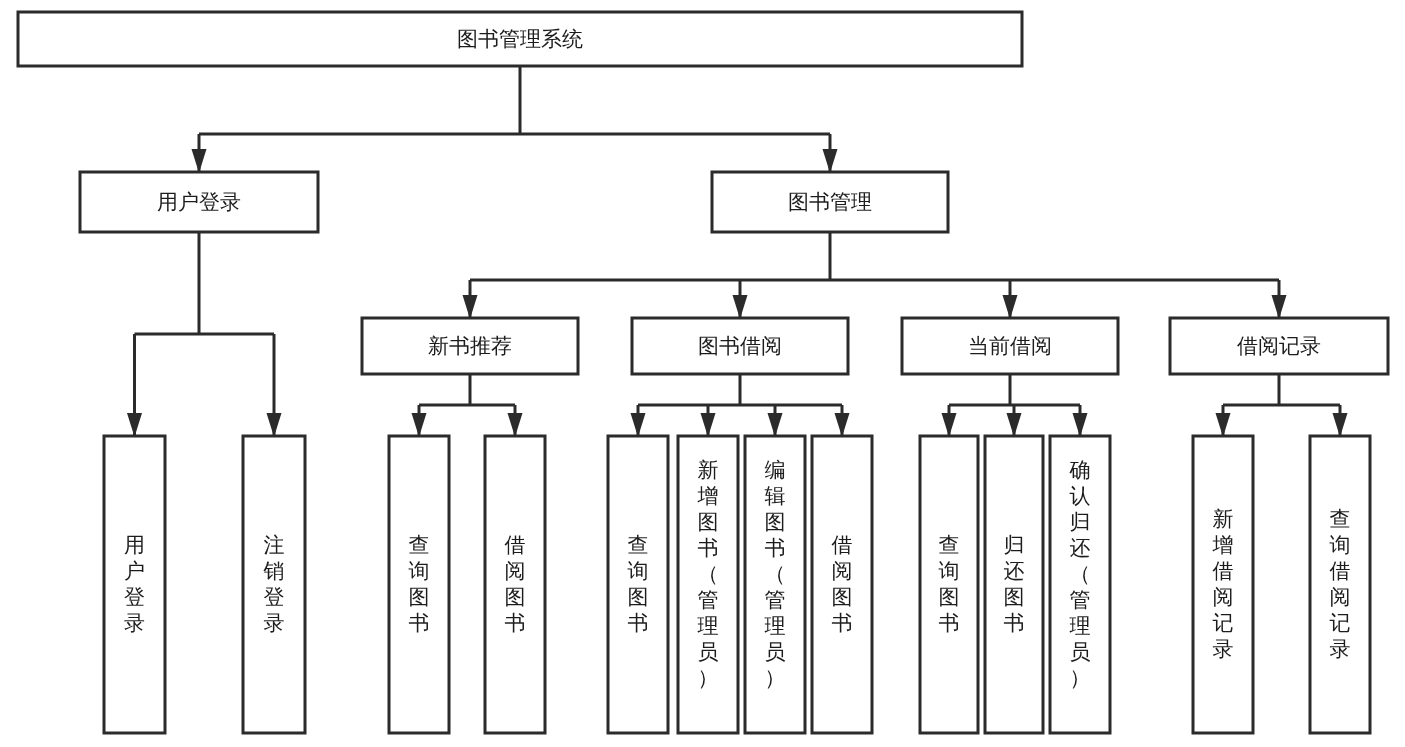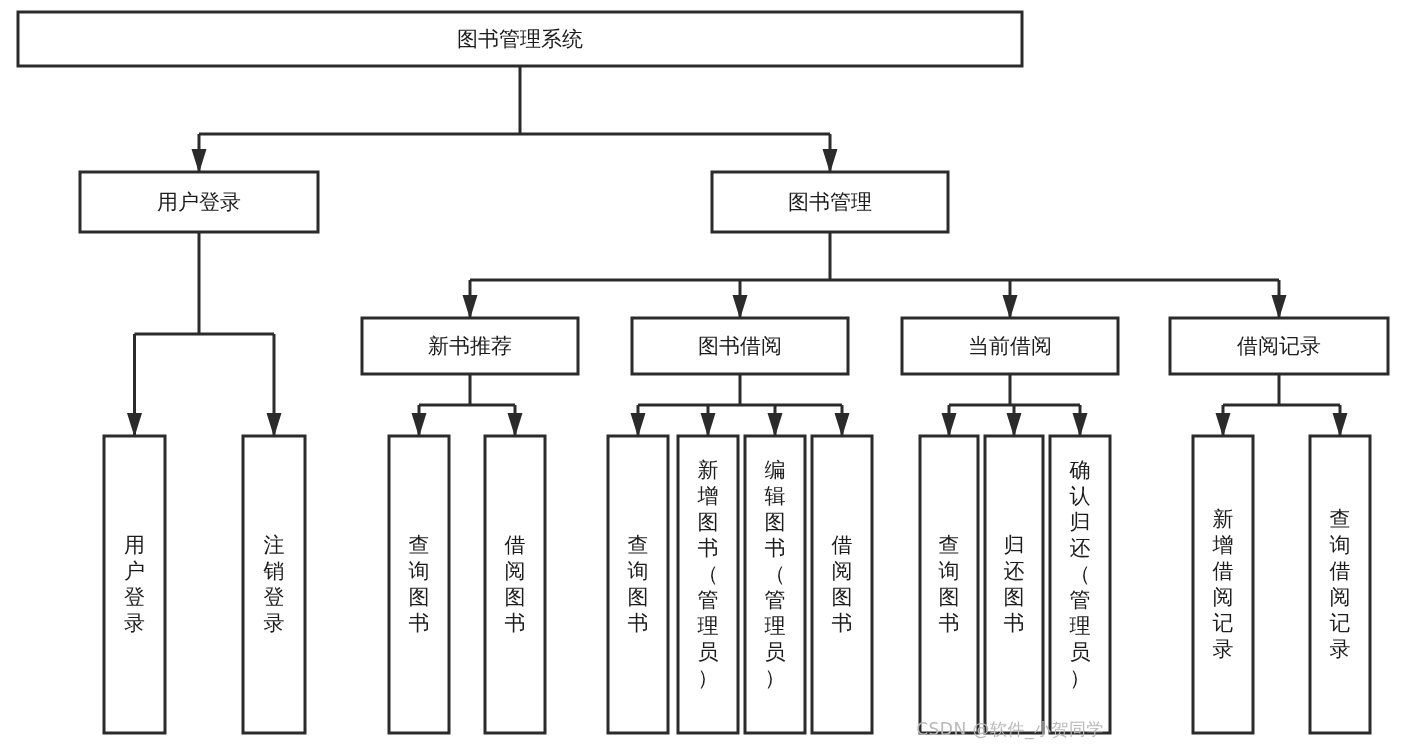--- a/index.html
+++ b/index.html
@@ -202,14 +202,13 @@
         <g>
           <rect class="node-box" x="1193" y="436" width="60" height="297"></rect>
           <text class="node-label-v-char" x="1223" y="519.5"><tspan x="1223" dy="0">新</tspan><tspan x="1223" dy="26">增</tspan><tspan x="1223" dy="26">借</tspan><tspan x="1223" dy="26">阅</tspan><tspan x="1223" dy="26">记</tspan><tspan x="1223" dy="26">录</tspan></text>
         </g>
         <g>
           <rect class="node-box" x="1310" y="436" width="60" height="297"></rect>
           <text class="node-label-v-char" x="1340" y="519.5"><tspan x="1340" dy="0">查</tspan><tspan x="1340" dy="26">询</tspan><tspan x="1340" dy="26">借</tspan><tspan x="1340" dy="26">阅</tspan><tspan x="1340" dy="26">记</tspan><tspan x="1340" dy="26">录</tspan></text>
         </g>
       </g>
   </svg>
-  <div id="watermark">CSDN @软件_小贺同学</div>
 </div>
 
 </body></html>

